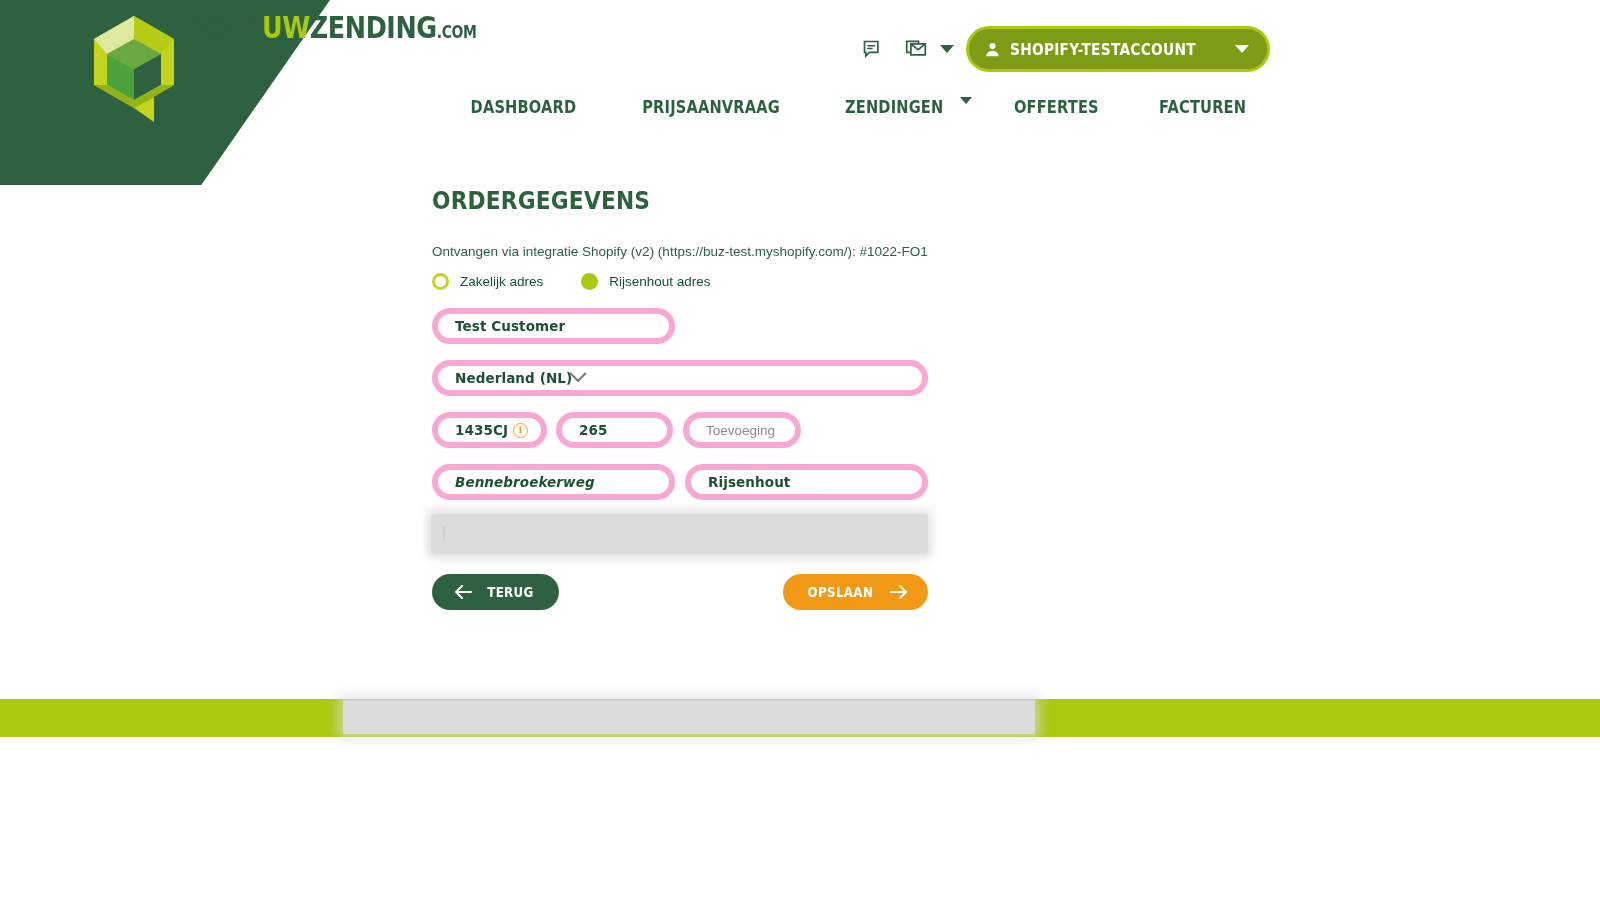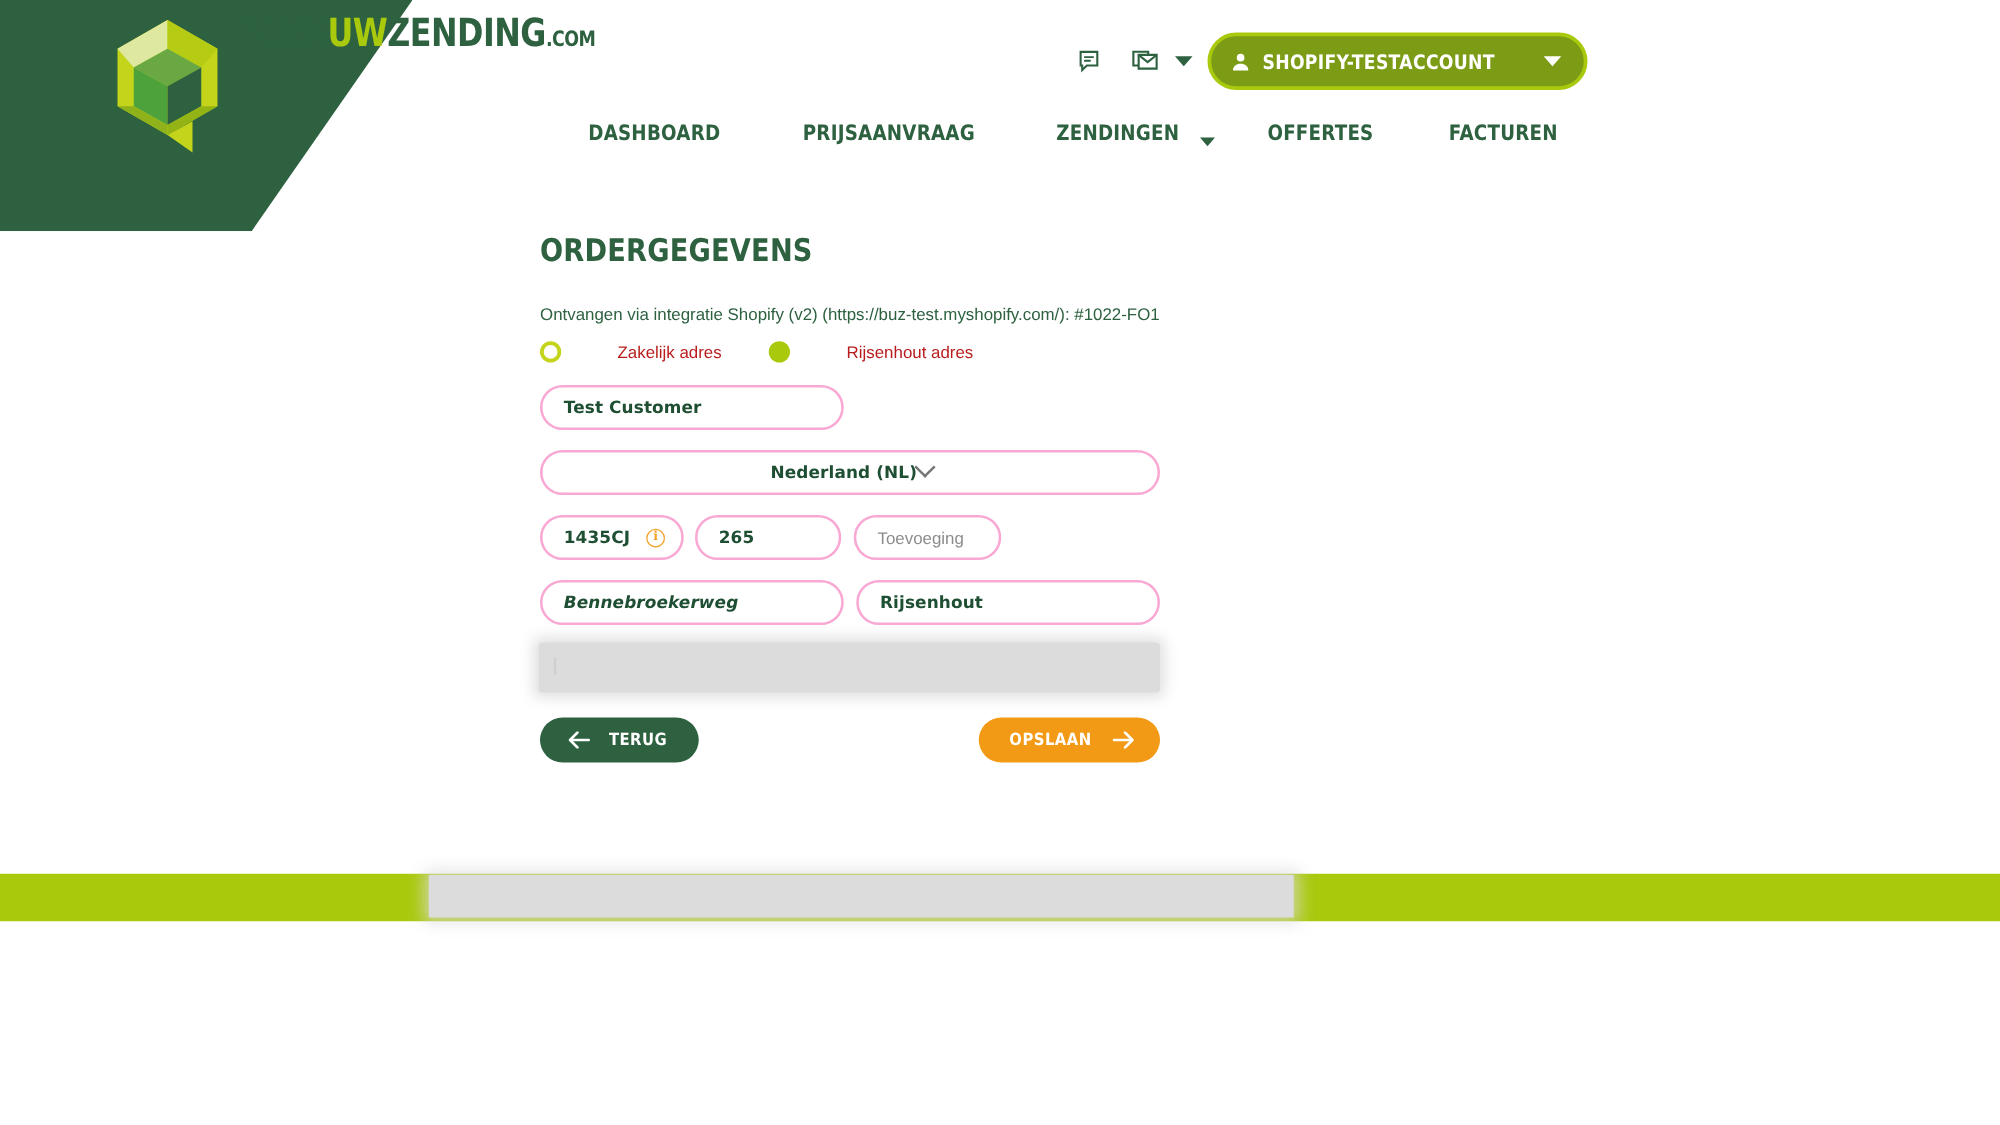--- a/index.html
+++ b/index.html
@@ -66,21 +66,21 @@
   .main-nav {
     position:absolute; right:330px; top:97px; z-index:4;
     display:flex; align-items:center; gap:12px;
   }
   .nav-item {
     font-family:"DejaVu Sans", sans-serif; font-weight:700;
     font-size:17px; color:#2d6140; letter-spacing:0.2px;
     padding:0 17px; white-space:nowrap; cursor:pointer;
     transform:scaleX(0.86);
   }
-  .nav-group { display:flex; align-items:flex-end; }
+  .nav-group { display:flex; align-items:flex-start; }
   .nav-caret {
     width:0;height:0;border-left:6px solid transparent;border-right:6px solid transparent;
     border-top:7px solid #2d6140; margin-left:-8px; margin-right:6px;
   }
 
   
   .content { position:absolute; left:432px; top:186px; width:700px; z-index:2; }
   .page-title {
     font-family:"DejaVu Sans", sans-serif; font-weight:700;
     font-size:25px; color:#2d6140; letter-spacing:0.2px;
@@ -88,36 +88,36 @@
   }
   .lead {
     font-size:13.5px; color:#2d6140; margin:0 0 14px 0;
   }
 
   .radio-row { display:flex; align-items:center; gap:38px; margin-bottom:18px; }
   .radio-opt { display:flex; align-items:center; gap:11px; cursor:pointer; }
   .radio-dot { width:17px; height:17px; border-radius:50%; }
   .radio-dot.off { border:3px solid #c3d41b; background:#fff; }
   .radio-dot.on  { background:#a9c90d; border:3px solid #a9c90d; }
-  .radio-label { font-size:13.5px; color:#b91c1c;margin-left:34px; }
+  .radio-label { font-size:13.5px; color:#14532d; }
 
   .field {
-    height:36px; border:2px solid #f9a8d4; border-radius:20px;
+    height:36px; border:6px solid #f9a8d4; border-radius:20px;
     background:#fff; display:flex; align-items:center;
     padding:0 17px; position:relative;
   }
   .field .val {
     font-family:"DejaVu Sans", sans-serif; font-weight:700;
     font-size:13.5px; color:#1f4f33; letter-spacing:0.1px;
   }
   .field .ph { font-size:13.5px; color:#8c8c8c; }
   .row { display:flex; margin-bottom:16px; }
 
   .f-name { width:243px; }
-  .f-country { width:496px; justify-content:center; padding-right:15px; }
+  .f-country { width:496px; justify-content:flex-start; padding-right:15px; }
   .chev {
     width:12px; height:12px; border-right:2px solid #777; border-bottom:2px solid #777;
     transform:rotate(45deg) translate(-3px,-3px);
   }
   .f-zip { width:115px; justify-content:space-between; padding-right:13px; }
   .f-num { width:117px; margin-left:9px; }
   .f-add { width:118px; margin-left:10px; }
   .f-street { width:243px;font-style:italic; }
   .f-city { width:243px; margin-left:10px; }
 

